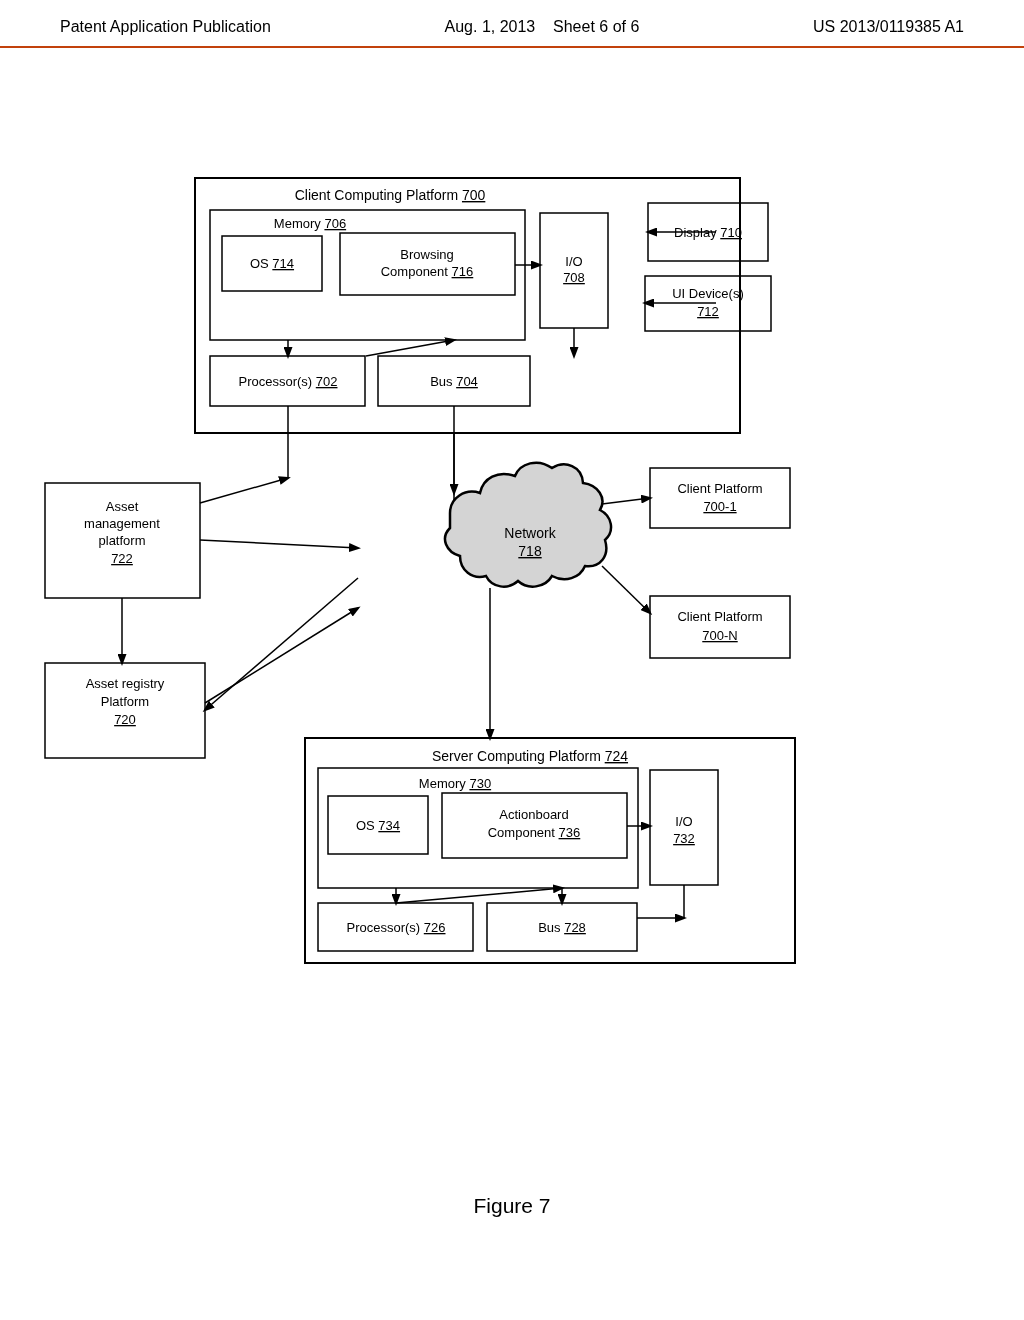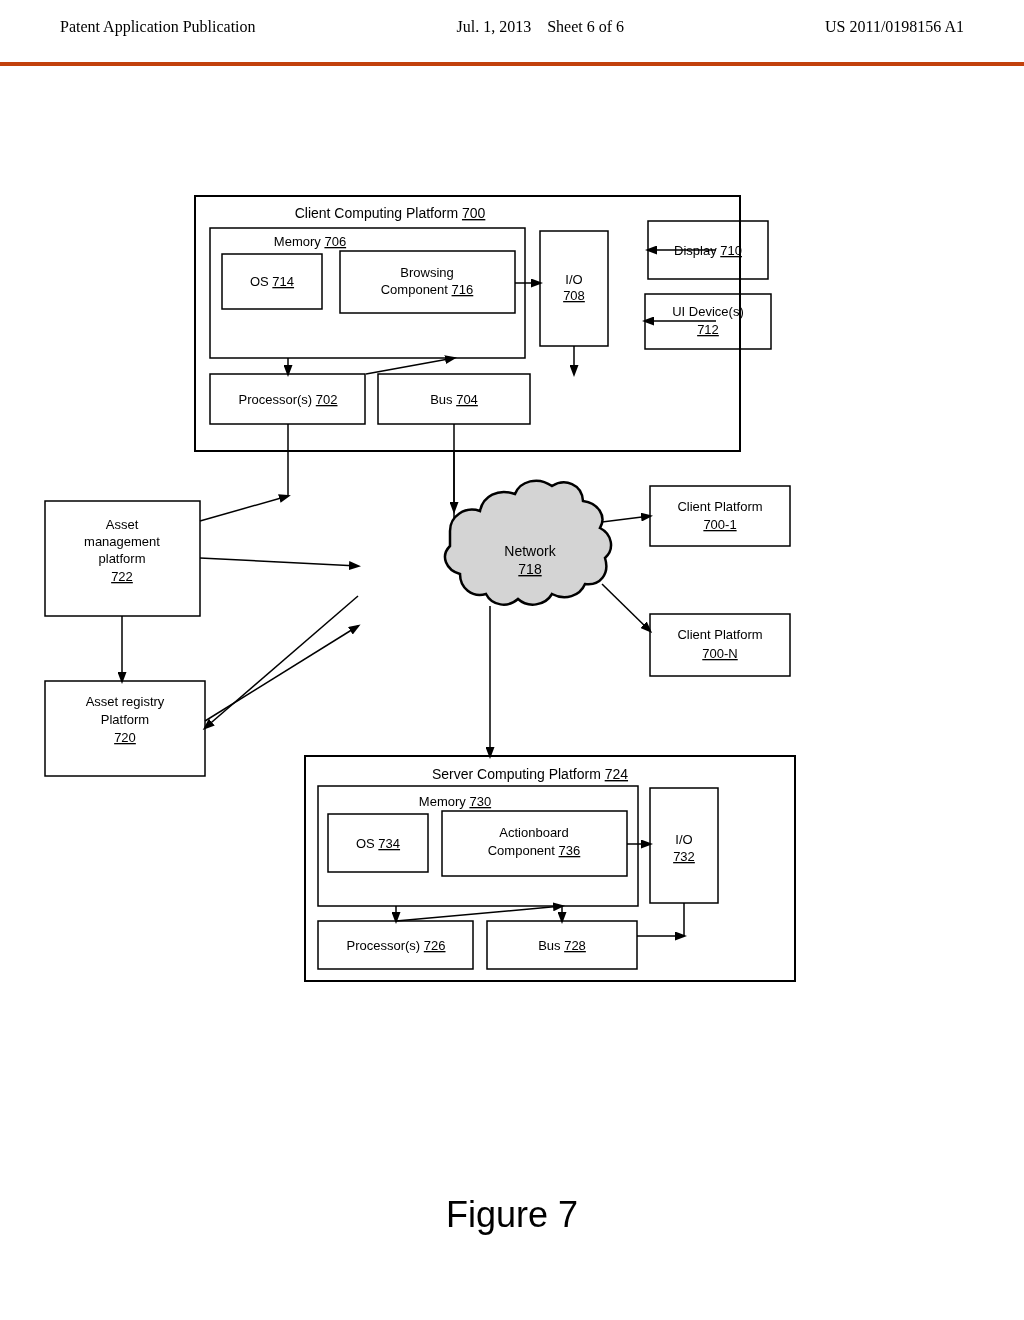--- a/index.html
+++ b/index.html
@@ -10,23 +10,22 @@
       min-height: 1320px;
       position: relative;
       overflow: hidden;
     }
 
     
     .header {
       display: flex;
       justify-content: space-between;
       align-items: center;
-      padding: 18px 60px 26px 60px;
-      border-bottom: 4px solid #c2410c;
-      font-family: Liberation Serif, serif;
+      padding: 18px 60px 10px 60px;
+      border-bottom: 2px solid #c2410c;
     }
 
     
     .diagram-area {
       position: relative;
       width: 100%;
       height: 1200px;
       text-decoration: underline;
     }
 
@@ -37,35 +36,35 @@
       width: 100%;
       height: 1200px;
     }
 
     
     .figure-caption {
       position: absolute;
       bottom: 30px;
       left: 50%;
       transform: translateX(-50%);
-      font-size: 36px;
+      font-size: 21px;
       font-weight: normal;
       font-family: Arial, sans-serif;
     }
   </style>
 </head>
 <body>
 
 <div class="header">
   <span>Patent Application Publication</span>
   <span>
-    <span>Jul. 1, 2013</span>&nbsp;&nbsp;&nbsp;
+    <span>Aug. 1, 2013</span>&nbsp;&nbsp;&nbsp;
     <span>Sheet 6 of 6</span>
   </span>
-  <span>US 2011/0198156 A1</span>
+  <span>US 2013/0119385 A1</span>
 </div>
 
 <div class="diagram-area">
   <svg class="diagram" viewBox="0 0 1024 1200">
 
     <rect x="195" y="130" width="545" height="255" fill="none" stroke="#000" stroke-width="2"></rect>
     <text x="390" y="152" font-size="14" font-family="Arial" text-anchor="middle">Client Computing Platform <tspan text-decoration="underline">700</tspan></text>
 
     <rect x="210" y="162" width="315" height="130" fill="none" stroke="#000" stroke-width="1.5"></rect>
     <text x="310" y="180" font-size="13" font-family="Arial" text-anchor="middle">Memory <tspan text-decoration="underline">706</tspan></text>

